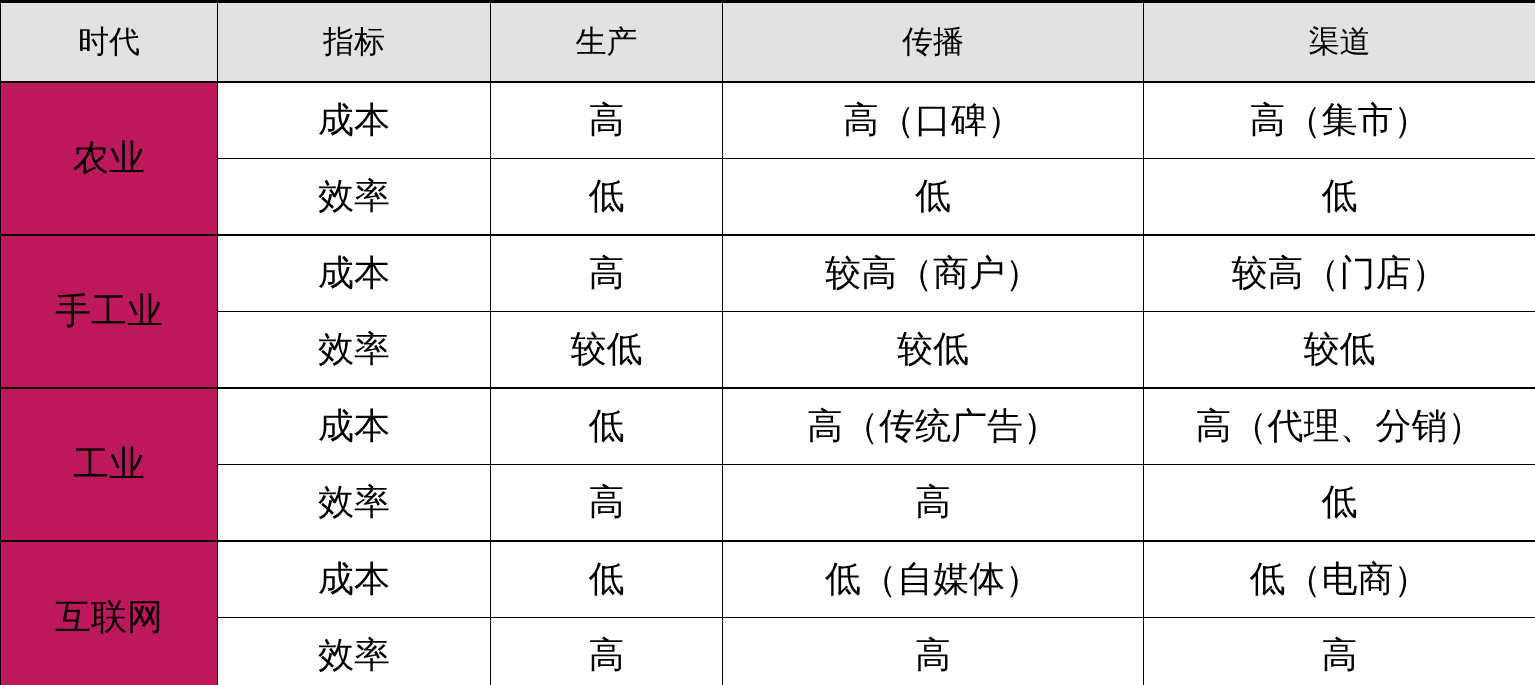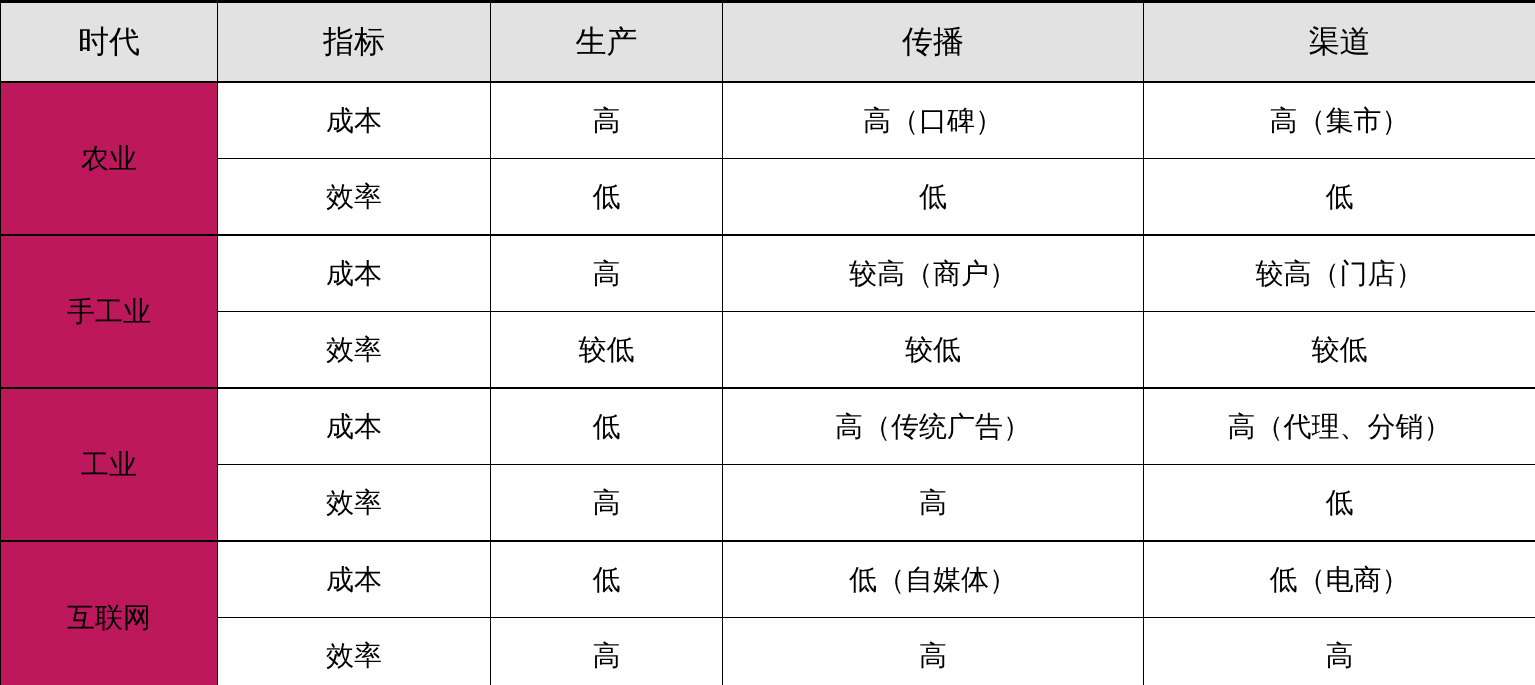--- a/index.html
+++ b/index.html
@@ -23,21 +23,21 @@
     width: 1535px;
     border-collapse: collapse;
     table-layout: fixed;
   }
   table.data-table td,
   table.data-table th {
     border: 1px solid #000000;
     text-align: center;
     vertical-align: middle;
     font-weight: normal;
-    font-size: 28px;
+    font-size: 36px;
     line-height: 1.2;
     padding: 0;
   }
   
   col.c-era    { width: 217px; }
   col.c-metric { width: 273px; }
   col.c-prod   { width: 232px; }
   col.c-spread { width: 421px; }
   col.c-chan   { width: 392px; }
 

